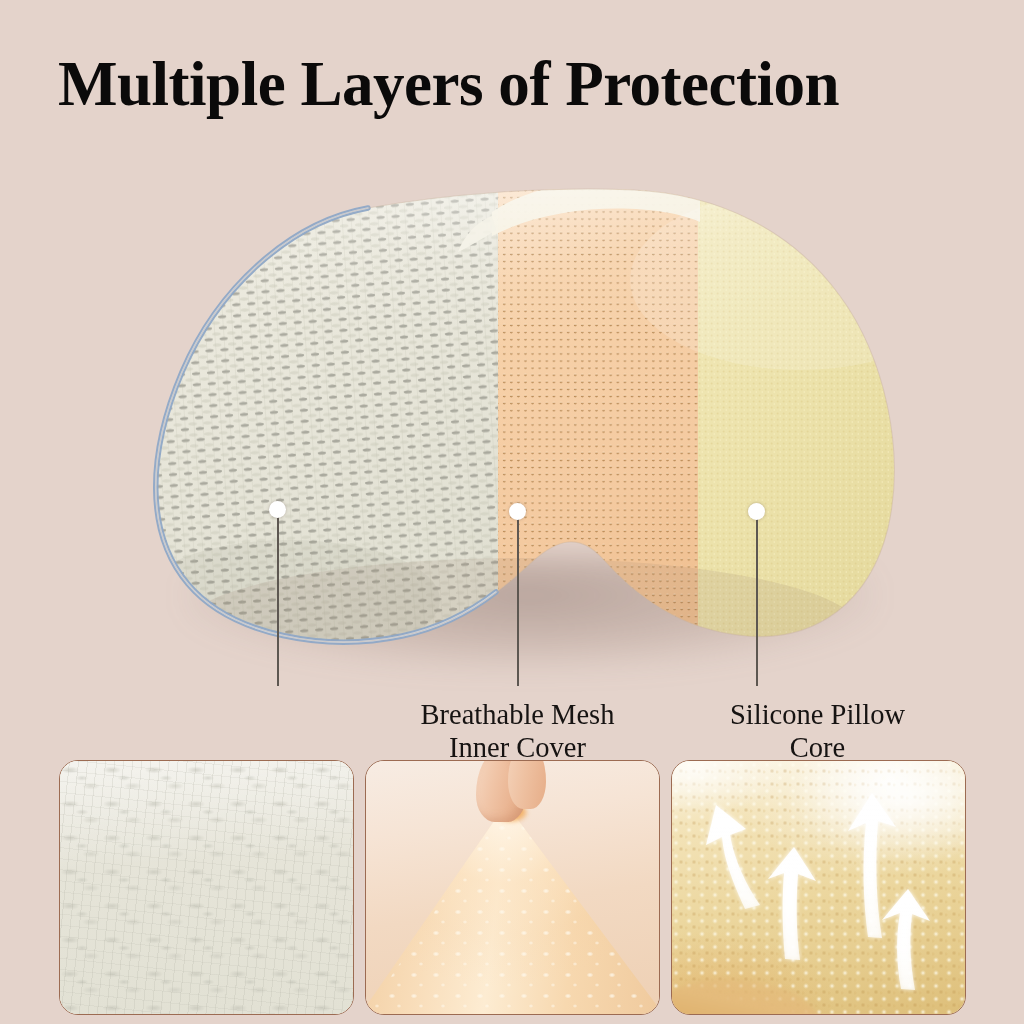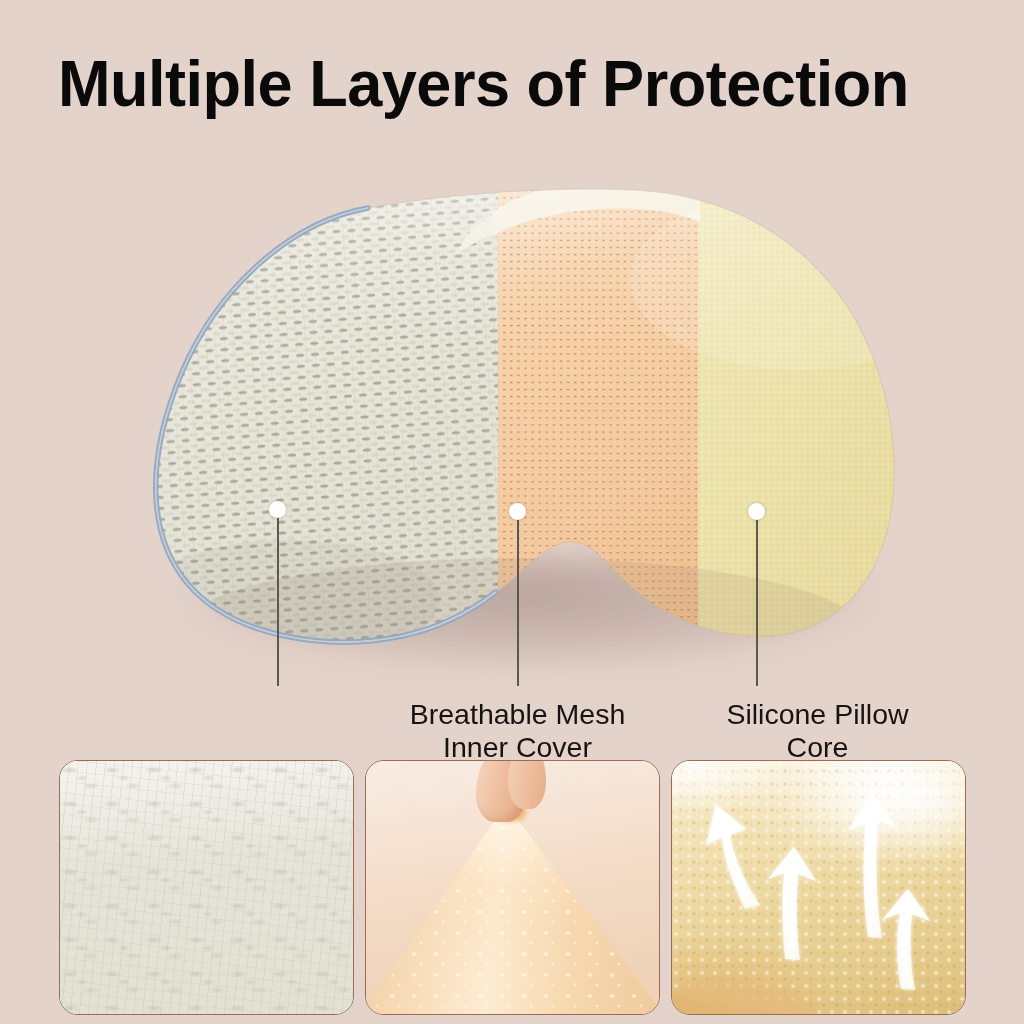--- a/index.html
+++ b/index.html
@@ -7,21 +7,21 @@
     margin: 0;
     padding: 0;
     background: #e4d3cb;
   }
   #stage {
     position: relative;
     width: 1024px;
     height: 1024px;
     background: #e4d3cb;
     overflow: hidden;
-    font-family: Liberation Sans, sans-serif;
+    font-family: Liberation Serif, serif;
   }
 
   
   #title {
     position: absolute;
     left: 58px;
     top: 52px;
     width: 920px;
     font-size: 64px;
     font-weight: bold;

